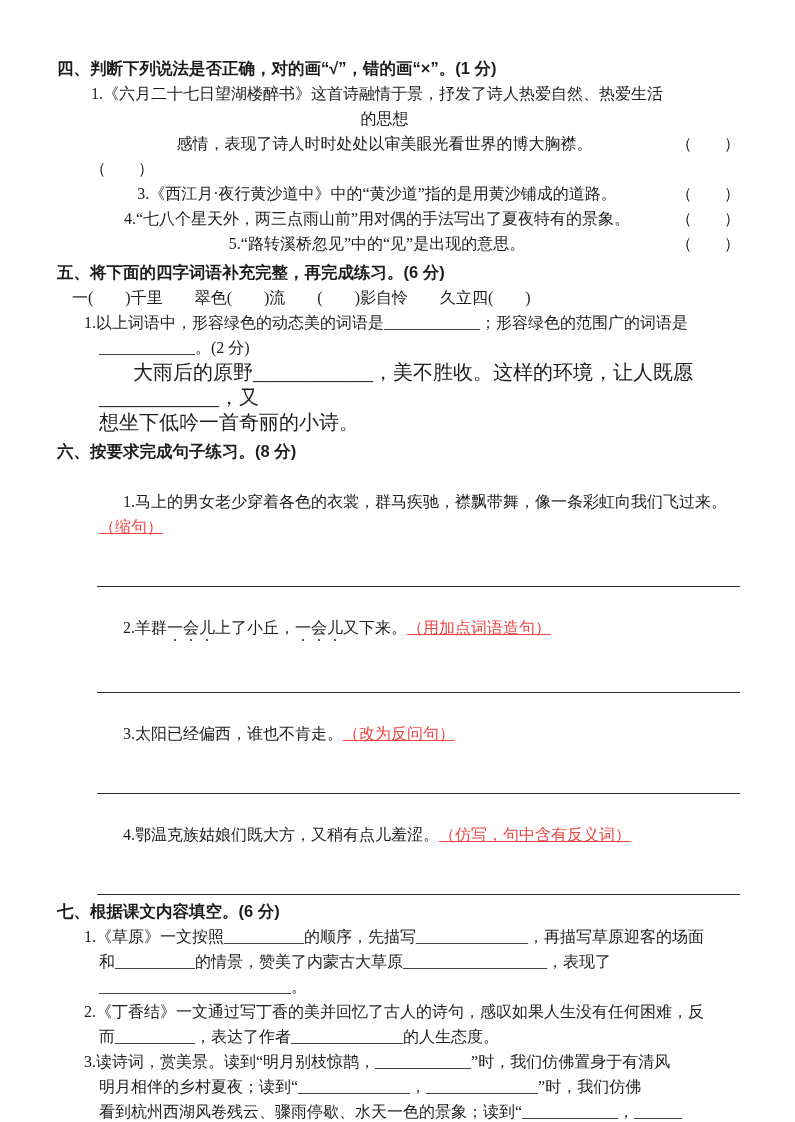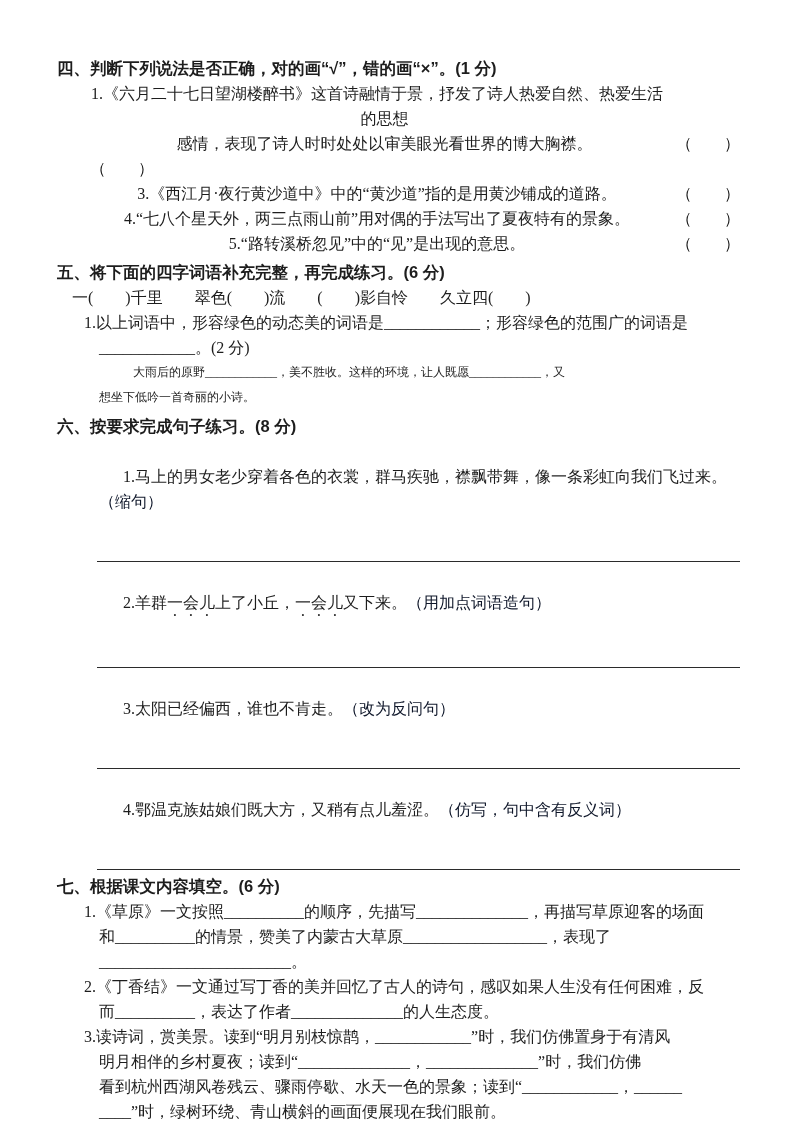--- a/index.html
+++ b/index.html
@@ -48,25 +48,25 @@
   .words {
     margin-left: 15px;
     font-size: 16px;
     line-height: 25px;
     white-space: pre-wrap;
   }
   .fill {
     margin-left: 27px;
     padding-left: 15px;
     text-indent: 34px;
-    font-size: 12px;
+    font-size: 20px;
     line-height: 25px;
     white-space: pre-wrap;
   }
-  .note { color: #0f172a; }
+  .note { color: #ef4444; text-decoration: underline; }
   .em-dots {
     -webkit-text-emphasis: filled dot;
     -webkit-text-emphasis-position: under right;
     text-emphasis: filled dot;
     text-emphasis-position: under right;
   }
   .ans-line {
     border-top: 1.5px solid #2b2b2b;
     margin: 22px 0 3px 40px;
   }

